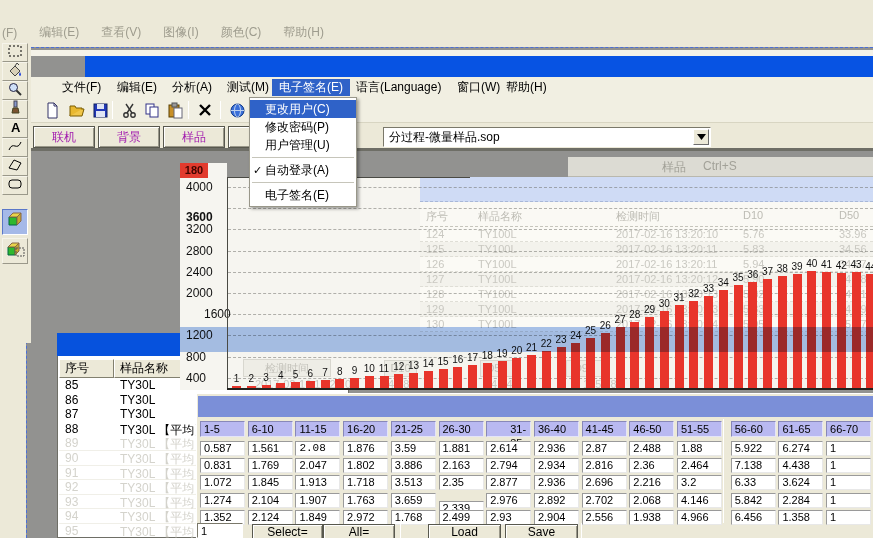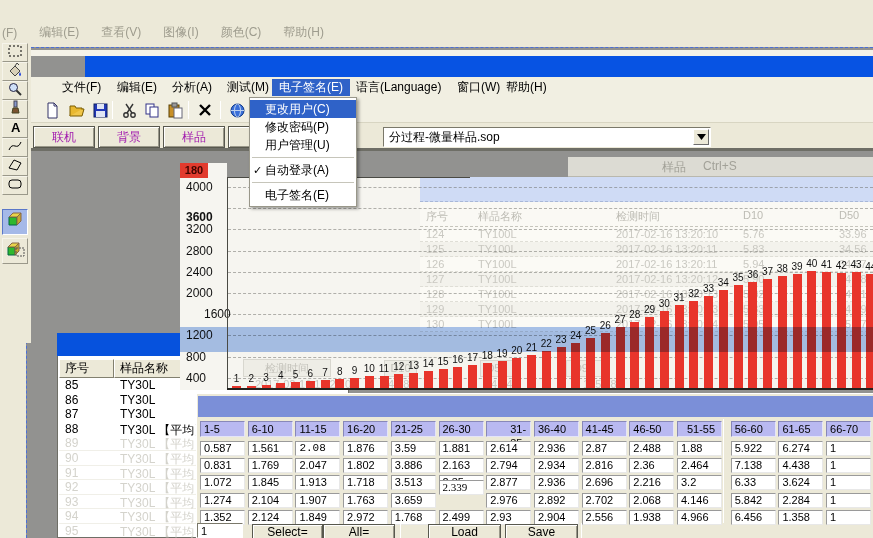--- a/index.html
+++ b/index.html
@@ -453,21 +453,21 @@
       <div class="abs grid-h" style="left: 200px; top: 421px; width: 45px;">1-5</div>
       <div class="abs grid-h" style="left: 247.7px; top: 421px; width: 45px;">6-10</div>
       <div class="abs grid-h" style="left: 295.4px; top: 421px; width: 45px;">11-15</div>
       <div class="abs grid-h" style="left: 343.1px; top: 421px; width: 45px;">16-20</div>
       <div class="abs grid-h" style="left: 390.8px; top: 421px; width: 45px;">21-25</div>
       <div class="abs grid-h" style="left: 438.5px; top: 421px; width: 45px;">26-30</div>
       <div class="abs grid-h" style="left: 486.2px; top: 421px; width: 45px; padding-left: 23px;">31-35</div>
       <div class="abs grid-h" style="left: 533.9px; top: 421px; width: 45px;">36-40</div>
       <div class="abs grid-h" style="left: 581.6px; top: 421px; width: 45px;">41-45</div>
       <div class="abs grid-h" style="left: 629.3px; top: 421px; width: 45px;">46-50</div>
-      <div class="abs grid-h" style="left: 677px; top: 421px; width: 45px; text-align: center;">51-55</div>
+      <div class="abs grid-h" style="left: 677px; top: 421px; width: 45px;">51-55</div>
       <div class="abs grid-h" style="left: 730.7px; top: 421px; width: 45px;">56-60</div>
       <div class="abs grid-h" style="left: 778.4px; top: 421px; width: 45px;">61-65</div>
       <div class="abs grid-h" style="left: 826.1px; top: 421px; width: 45px;">66-70</div>
       <div class="abs grid-c" style="left: 200px; top: 441px; width: 45px;">0.587</div>
       <div class="abs grid-c" style="left: 247.7px; top: 441px; width: 45px;">1.561</div>
       <div class="abs grid-c" style="left: 295.4px; top: 441px; width: 45px; font-family: Liberation Mono, monospace;">2.08</div>
       <div class="abs grid-c" style="left: 343.1px; top: 441px; width: 45px;">1.876</div>
       <div class="abs grid-c" style="left: 390.8px; top: 441px; width: 45px;">3.59</div>
       <div class="abs grid-c" style="left: 438.5px; top: 441px; width: 45px;">1.881</div>
       <div class="abs grid-c" style="left: 486.2px; top: 441px; width: 45px;">2.614</div>
@@ -504,21 +504,21 @@
       <div class="abs grid-c" style="left: 629.3px; top: 475.4px; width: 45px;">2.216</div>
       <div class="abs grid-c" style="left: 677px; top: 475.4px; width: 45px;">3.2</div>
       <div class="abs grid-c" style="left: 730.7px; top: 475.4px; width: 45px;">6.33</div>
       <div class="abs grid-c" style="left: 778.4px; top: 475.4px; width: 45px;">3.624</div>
       <div class="abs grid-c" style="left: 826.1px; top: 475.4px; width: 45px;">1</div>
       <div class="abs grid-c" style="left: 200px; top: 492.6px; width: 45px;">1.274</div>
       <div class="abs grid-c" style="left: 247.7px; top: 492.6px; width: 45px;">2.104</div>
       <div class="abs grid-c" style="left: 295.4px; top: 492.6px; width: 45px;">1.907</div>
       <div class="abs grid-c" style="left: 343.1px; top: 492.6px; width: 45px;">1.763</div>
       <div class="abs grid-c" style="left: 390.8px; top: 492.6px; width: 45px;">3.659</div>
-      <div class="abs grid-c" style="left: 438.5px; top: 480px; width: 45px; font-family: Liberation Serif, serif;">2.339</div>
+      <div class="abs grid-c" style="left: 438.5px; top: 501px; width: 45px;">2.339</div>
       <div class="abs grid-c" style="left: 486.2px; top: 492.6px; width: 45px;">2.976</div>
       <div class="abs grid-c" style="left: 533.9px; top: 492.6px; width: 45px;">2.892</div>
       <div class="abs grid-c" style="left: 581.6px; top: 492.6px; width: 45px;">2.702</div>
       <div class="abs grid-c" style="left: 629.3px; top: 492.6px; width: 45px;">2.068</div>
       <div class="abs grid-c" style="left: 677px; top: 492.6px; width: 45px;">4.146</div>
       <div class="abs grid-c" style="left: 730.7px; top: 492.6px; width: 45px;">5.842</div>
       <div class="abs grid-c" style="left: 778.4px; top: 492.6px; width: 45px;">2.284</div>
       <div class="abs grid-c" style="left: 826.1px; top: 492.6px; width: 45px;">1</div>
       <div class="abs grid-c" style="left: 200px; top: 509.8px; width: 45px;">1.352</div>
       <div class="abs grid-c" style="left: 247.7px; top: 509.8px; width: 45px;">2.124</div>

